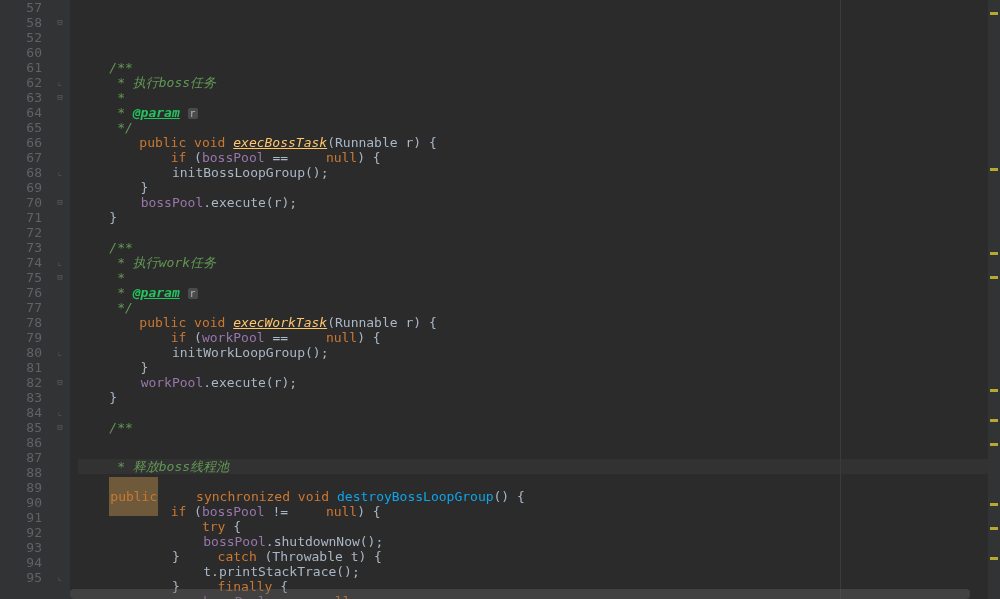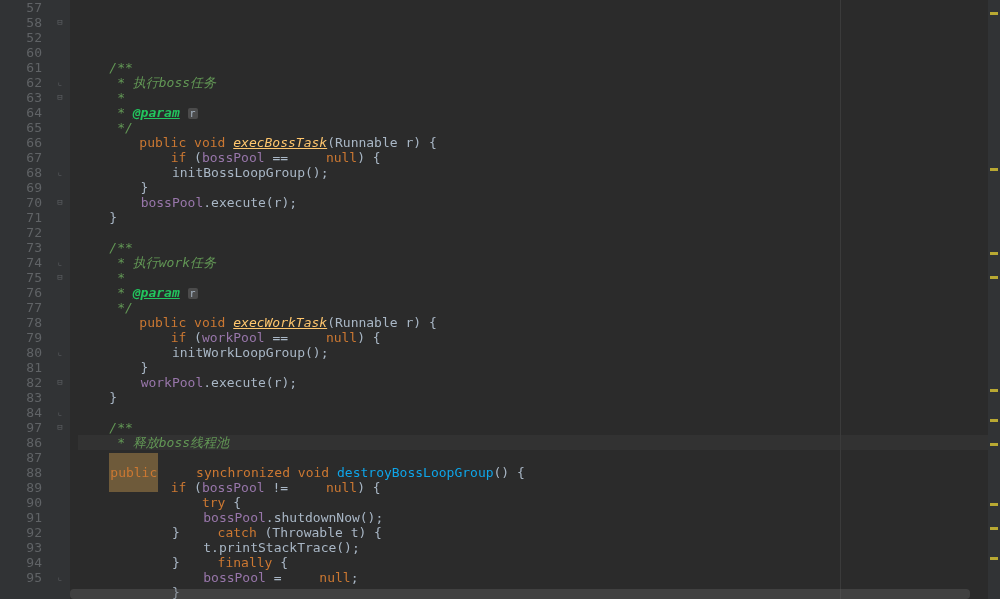--- a/index.html
+++ b/index.html
@@ -38,21 +38,21 @@
       font-size: 9px;
     }
     .fold-column .fc { height: 15px; text-align: center; line-height: 15px; }
     .code {
       padding-left: 8px;
       white-space: pre;
       flex: 1;
       position: relative;
     }
     .code .line { height: 15px; }
-    .line.hl { background: #323232; }
+    .line.hl { background: #323232; margin-top: 24px; }
     .c-kw { color: #cc7832; margin-left: 30px; }
     .c-com { color: #629755; font-style: italic; }
     .c-com-tag { color: #22c55e; font-style: italic; text-decoration: underline; font-weight: bold; }
     .c-func { color: #0ea5e9; }
     .c-func-u { color: #ffc66d; text-decoration: underline; font-style: italic; }
     .c-param-hint { background: #4b4b4b; color: #a9b7c6; padding: 0 2px; font-size: 10px; border-radius: 2px;}
     .c-field { color: #9876aa; }
     .c-text { color: #a9b7c6; }
     .c-pub-box { background: #6e5a3a; color: #cc7832; padding: 12px 1px;}
     .right-margin {
@@ -116,21 +116,21 @@
       <div class="ln">75</div>
       <div class="ln">76</div>
       <div class="ln">77</div>
       <div class="ln">78</div>
       <div class="ln">79</div>
       <div class="ln">80</div>
       <div class="ln">81</div>
       <div class="ln">82</div>
       <div class="ln">83</div>
       <div class="ln">84</div>
-      <div class="ln">97</div>
+      <div class="ln">85</div>
       <div class="ln">86</div>
       <div class="ln">87</div>
       <div class="ln">88</div>
       <div class="ln">89</div>
       <div class="ln">90</div>
       <div class="ln">91</div>
       <div class="ln">92</div>
       <div class="ln">93</div>
       <div class="ln">94</div>
       <div class="ln">95</div>

